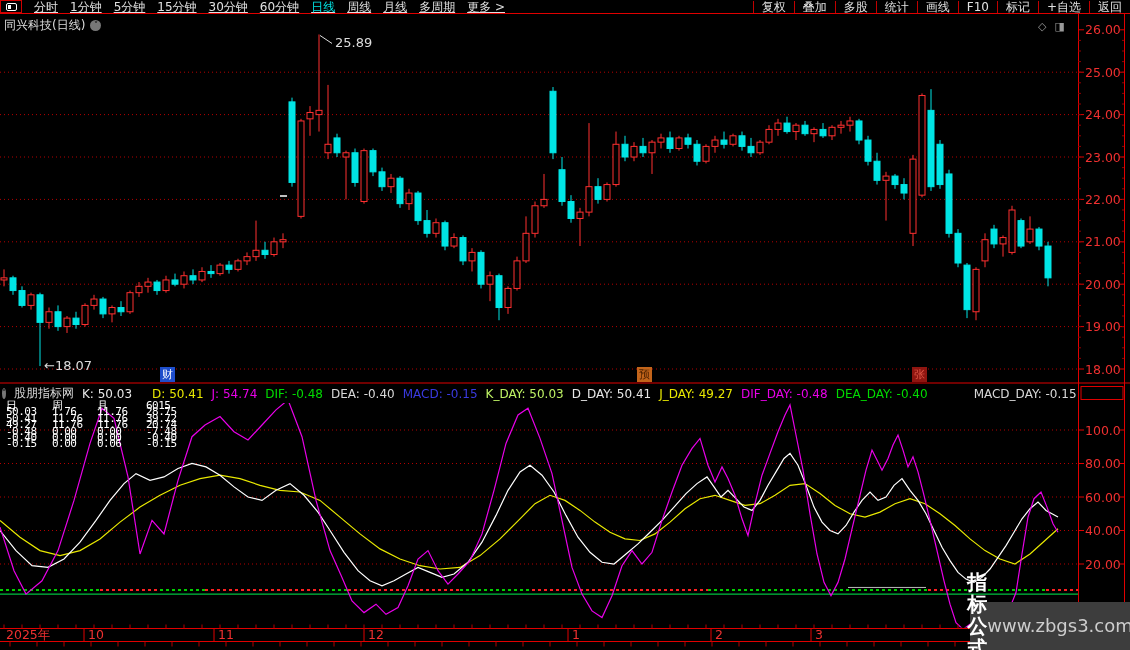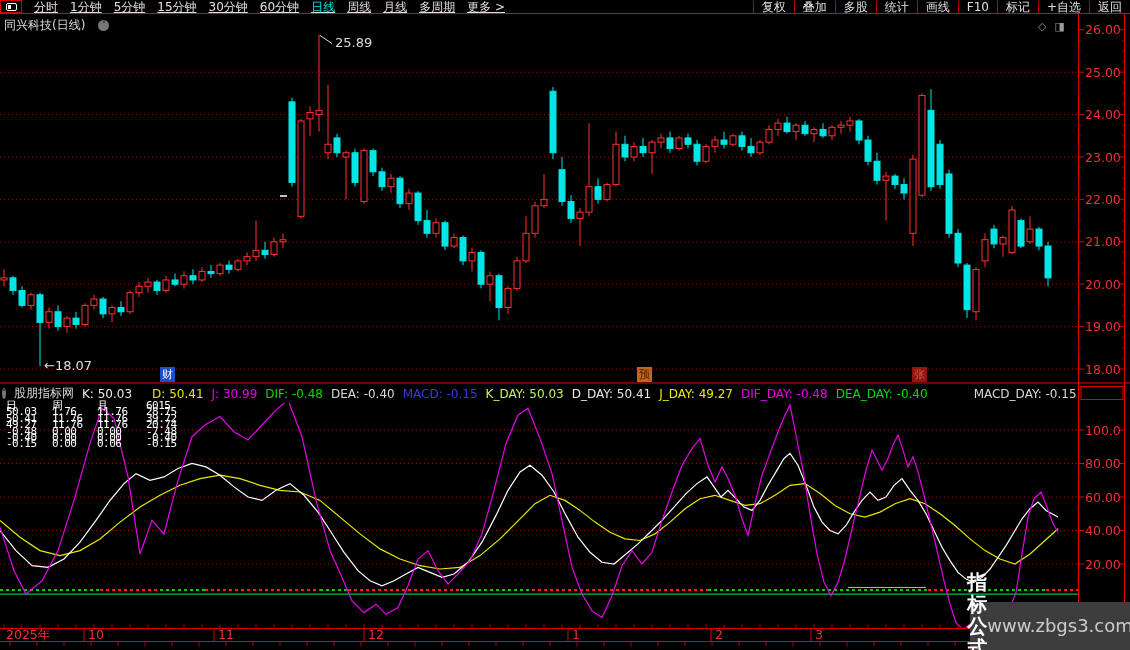--- a/index.html
+++ b/index.html
@@ -14,21 +14,21 @@
   #panel-toggle { width:22px; height:13px; border:1px solid #d00000; display:flex;
                   align-items:center; justify-content:center; margin-right:6px; }
   #panel-toggle .glyph { width:11px; height:8px; border:1px solid #fff; border-radius:2px; position:relative; }
   #panel-toggle .glyph::after { content:""; position:absolute; left:1px; top:1px; width:3px; height:4px; background:#fff; }
   .tb-item { padding:0 6px; white-space:nowrap; cursor:default; }
   .tb-item.active { color:#00e5e5; }
   #toolbar-right { display:flex; align-items:flex-end; }
   #toolbar-right .tb-item { border-left:1px solid #c00000; padding:0 8px; display:flex; align-items:center; }
 
   
-  #chart-title-row { position:absolute; top:17px; left:4px; display:flex; align-items:center; gap:13px;
+  #chart-title-row { position:absolute; top:17px; left:4px; display:flex; align-items:center; gap:5px;
                      color:#dcdcdc; font-size:12px; z-index:3; }
   .circle-chevron { width:11px; height:11px; border-radius:50%; background:#777; color:#000;
                     font-size:8px; line-height:11px; text-align:center; display:inline-block; }
   #corner-icons { position:absolute; top:20px; left:1038px; display:flex; gap:8px; color:#999;
                   font-size:11px; z-index:3; }
 
   
   #chart-svg { position:absolute; top:14px; left:0; }
   #chart-svg text { font-family:"DejaVu Sans","Liberation Sans",sans-serif; }
 
@@ -606,21 +606,21 @@
       <div class="event-badge" style="left: 637px; top: 367px; background: rgb(194, 100, 26); color: rgb(74, 32, 0);">预</div>
       <div class="event-badge" style="left: 912px; top: 367px; background: rgb(143, 21, 16); color: rgb(224, 88, 72);">张</div>
     </div>
 
   <div id="indicator-header">
     <span class="circle-chevron">˅</span>
     <span style="color:#d8d8d8">股朋指标网</span>
 
   <span class="ind-stat" style="color: rgb(232, 232, 232);">K: 50.03</span>
       <span class="ind-stat" style="color: rgb(232, 232, 0); margin-left: 12px;">D: 50.41</span>
-      <span class="ind-stat" style="color: rgb(232, 0, 232);">J: 30.99</span>
+      <span class="ind-stat" style="color: rgb(232, 0, 232);">J: 54.74</span>
       <span class="ind-stat" style="color: rgb(0, 220, 0);">DIF: -0.48</span>
       <span class="ind-stat" style="color: rgb(216, 216, 216);">DEA: -0.40</span>
       <span class="ind-stat" style="color: rgb(58, 58, 224);">MACD: -0.15</span>
       <span class="ind-stat" style="color: #bef264;">K_DAY: 50.03</span>
       <span class="ind-stat" style="color: rgb(232, 232, 232);">D_DAY: 50.41</span>
       <span class="ind-stat" style="color: rgb(232, 232, 0);">J_DAY: 49.27</span>
       <span class="ind-stat" style="color: rgb(232, 0, 232);">DIF_DAY: -0.48</span>
       <span class="ind-stat" style="color: rgb(0, 220, 0);">DEA_DAY: -0.40</span>
       <span class="ind-stat" style="color: rgb(216, 216, 216); margin-left: 38px;">MACD_DAY: -0.15</span>
       <span class="ind-stat" style="color: rgb(52, 52, 188);">K_6015: 28.75</span>

